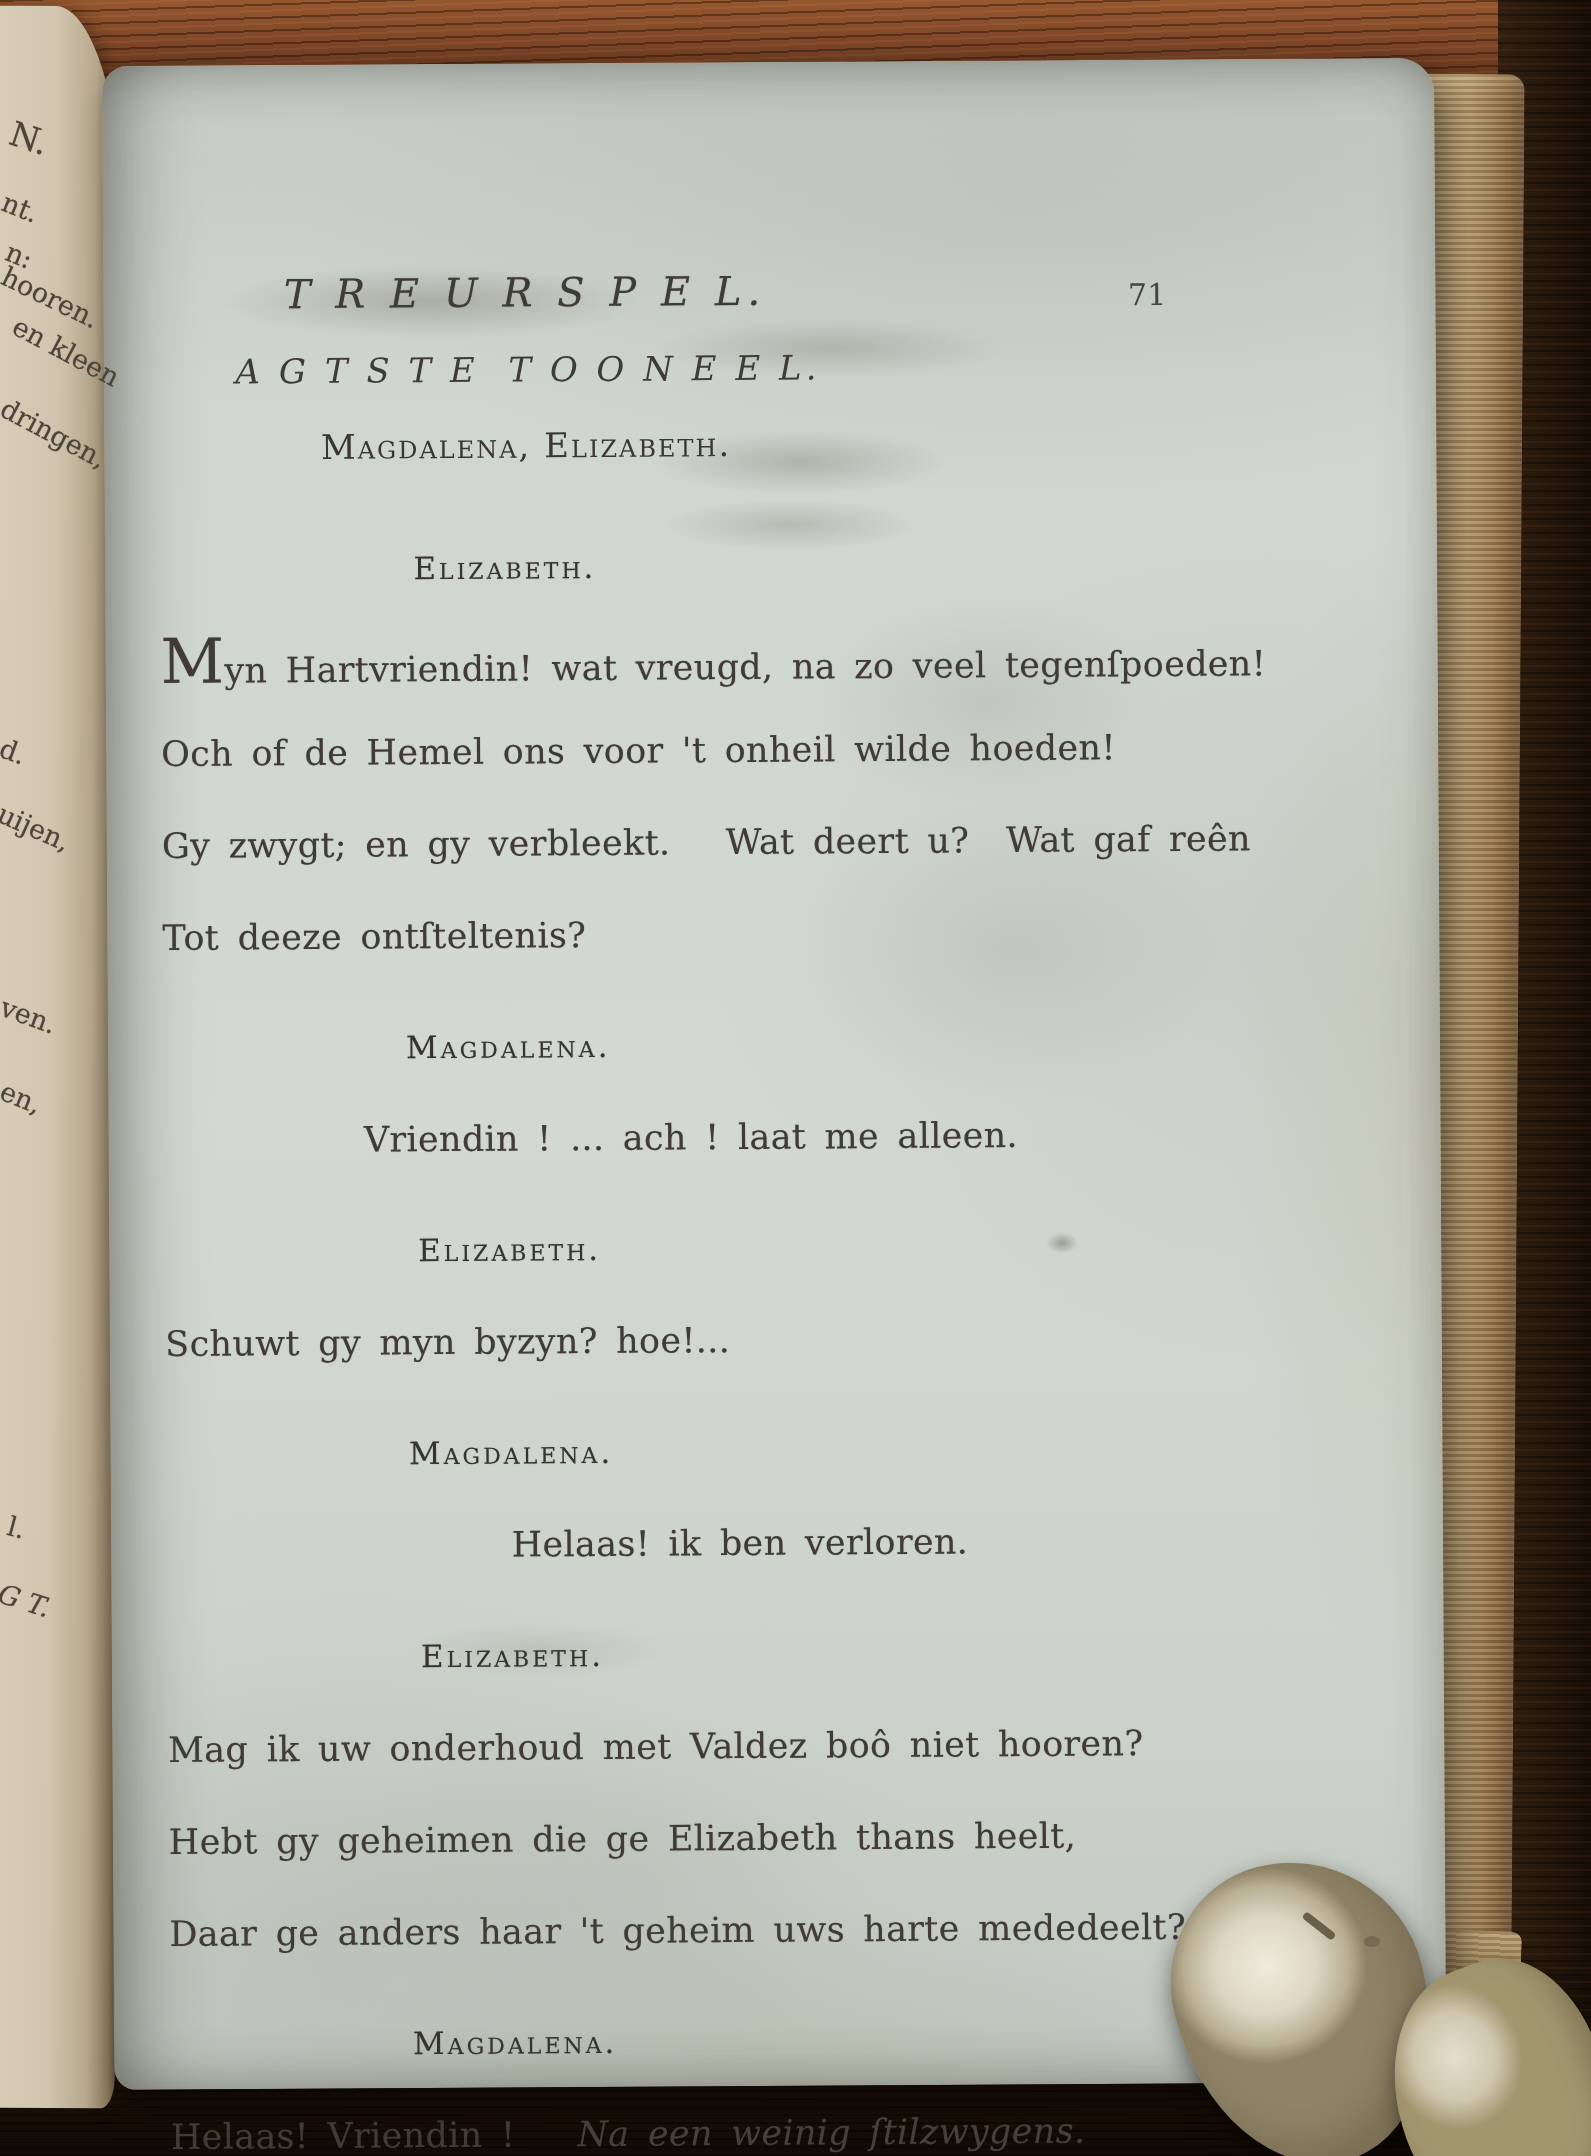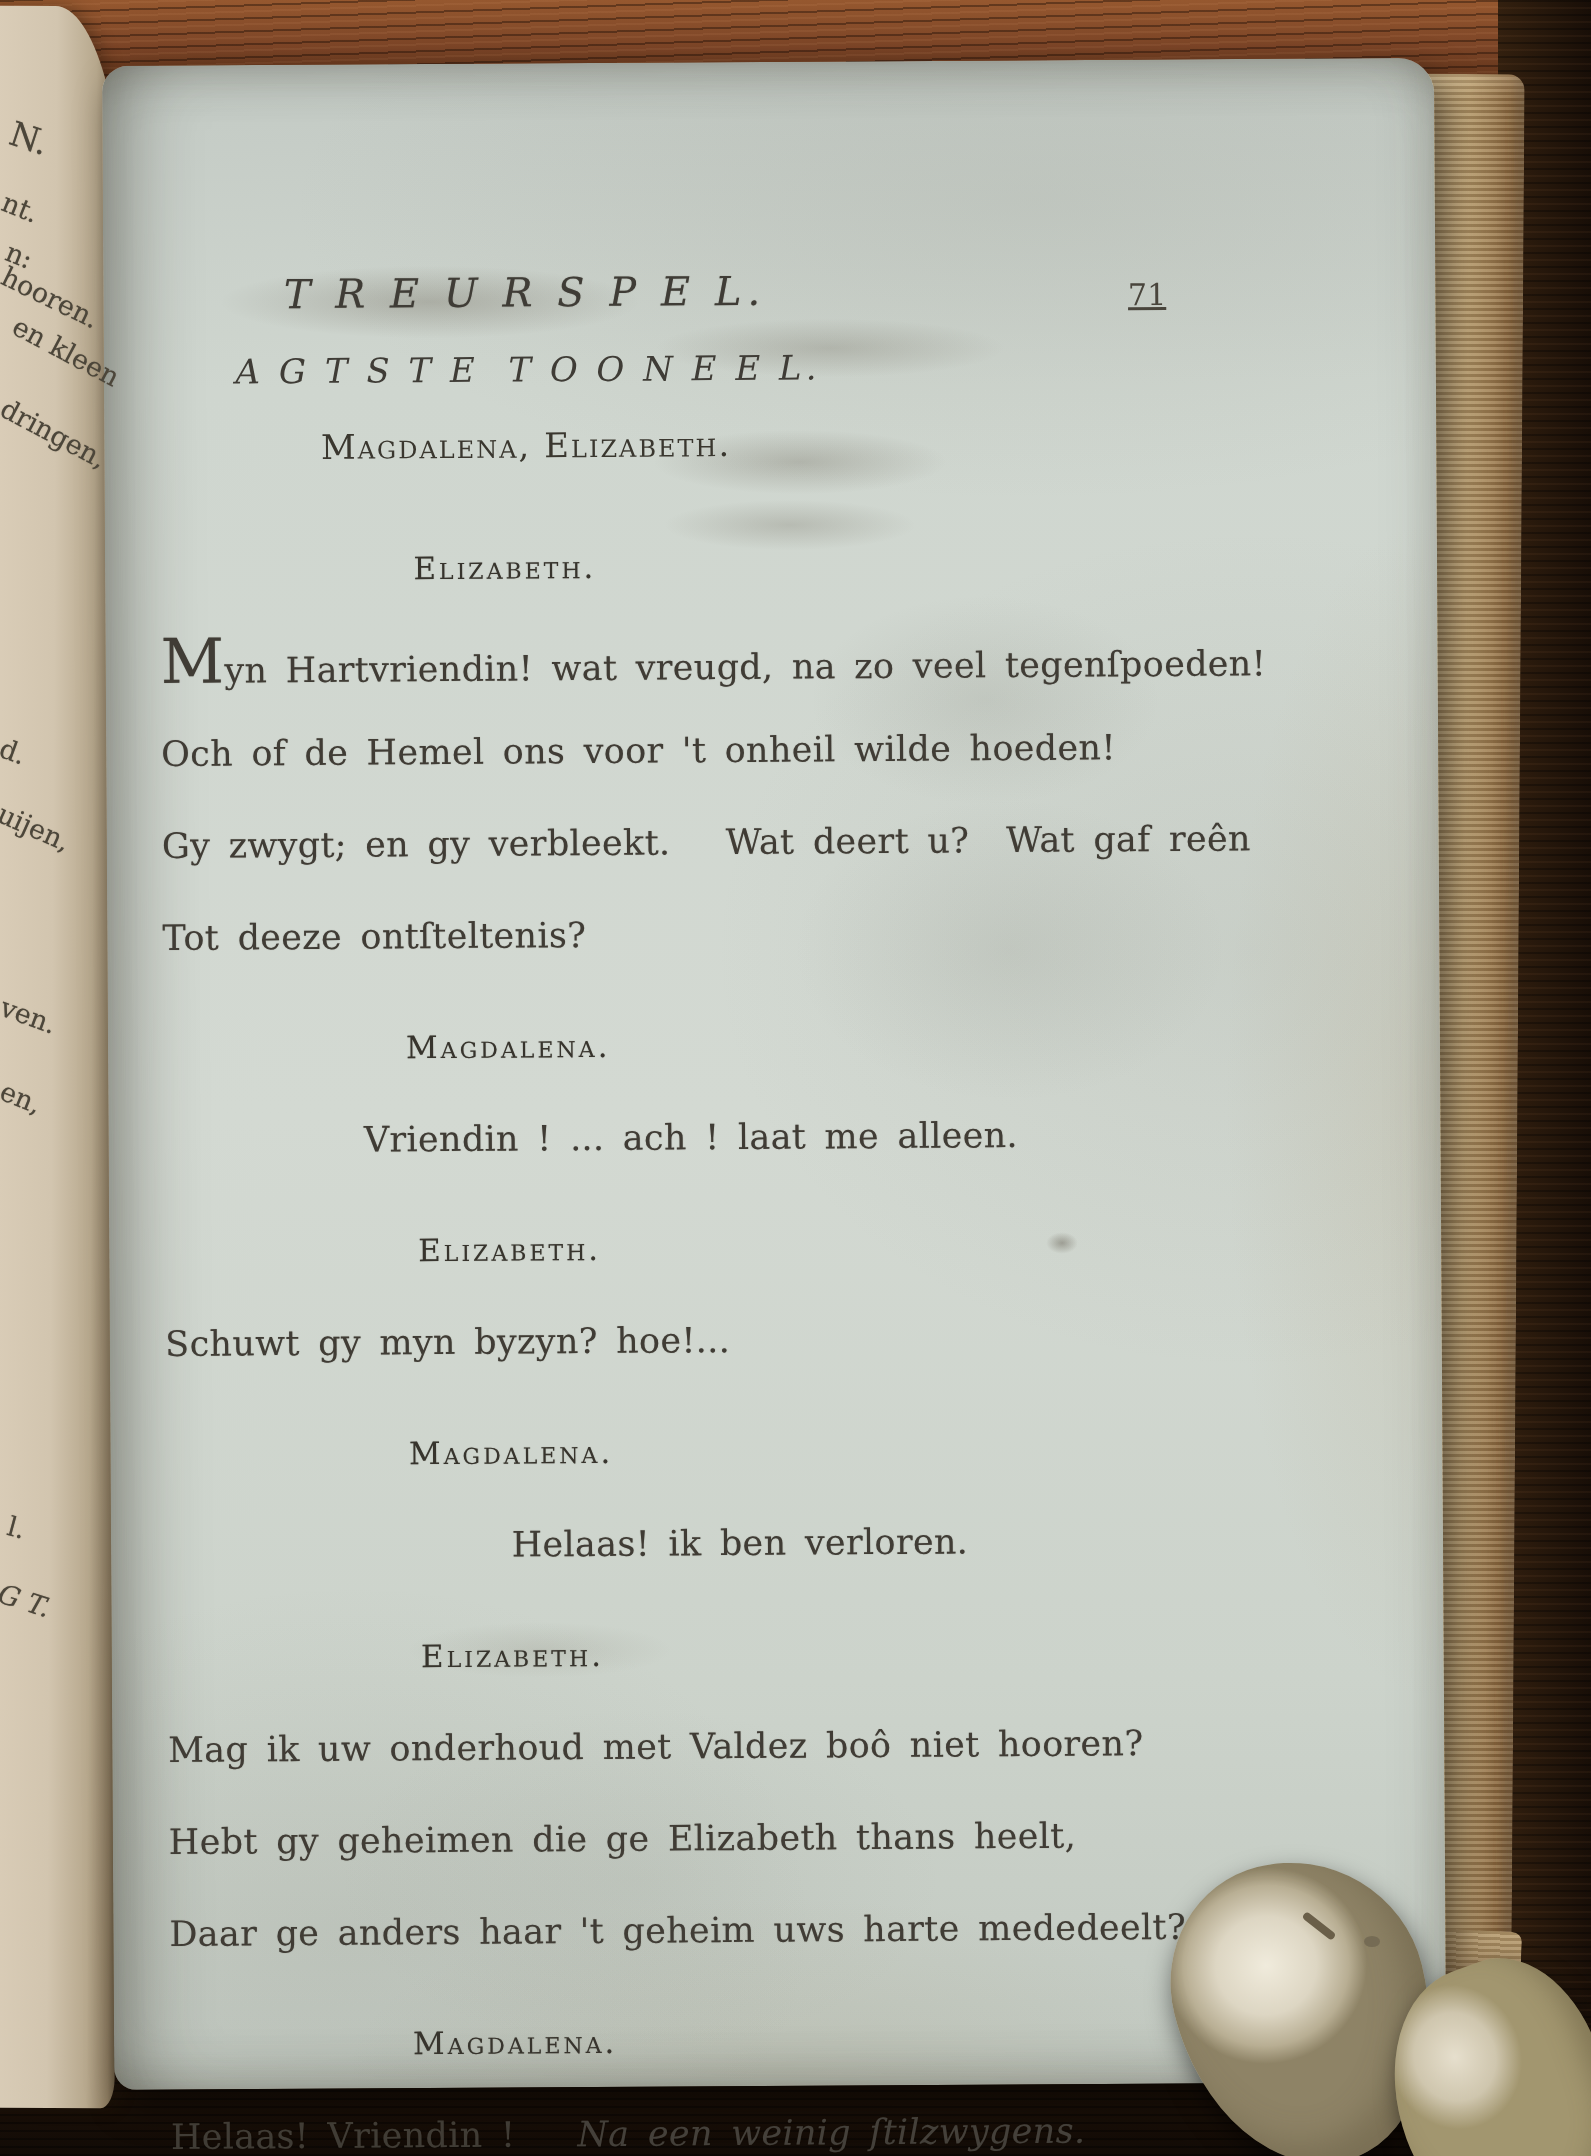--- a/index.html
+++ b/index.html
@@ -82,21 +82,21 @@
   .f10{left:0px;top:1082px;transform:rotate(22deg);}
   .f11{left:8px;top:1512px;transform:rotate(15deg);}
   .f12{left:-2px;top:1585px;font-style:italic;transform:rotate(18deg);}
 
   
   .text-area{position:absolute;left:0;top:0;width:1591px;height:2156px;z-index:6;
     transform:rotate(-.4deg);transform-origin:160px 300px;color:#3d3a33;}
   .text-area *{white-space:pre;}
   .running-title{position:absolute;left:255px;top:272px;width:540px;text-align:center;
     font-style:italic;font-size:40px;letter-spacing:6px;color:#3f3c36;text-shadow:0 0 1px rgba(60,55,45,.45);}
-  .page-number{position:absolute;left:1128px;top:284px;font-size:30px;color:#49453c;text-decoration:underline;}
+  .page-number{position:absolute;left:1128px;top:284px;font-size:30px;color:#49453c;}
   .scene-heading{position:absolute;left:235px;top:352px;width:560px;text-align:center;
     font-style:italic;font-size:34px;letter-spacing:4px;color:#3f3c36;}
   .characters{position:absolute;left:245px;top:428px;width:560px;text-align:center;
     font-variant:small-caps;font-size:34px;letter-spacing:2px;color:#3a372f;}
   .dialogue{position:absolute;left:158px;top:505px;width:1040px;}
   .row{height:54px;line-height:54px;white-space:pre;text-shadow:0 0 1px rgba(60,55,45,.4);}
   .speaker{width:690px;text-align:center;font-variant:small-caps;font-size:31px;letter-spacing:3px;color:#37342d;}
   .verse{font-size:35px;letter-spacing:.3px;word-spacing:7px;color:#403c35;}
   .indent-1{padding-left:200px;}
   .indent-2{padding-left:345px;}

